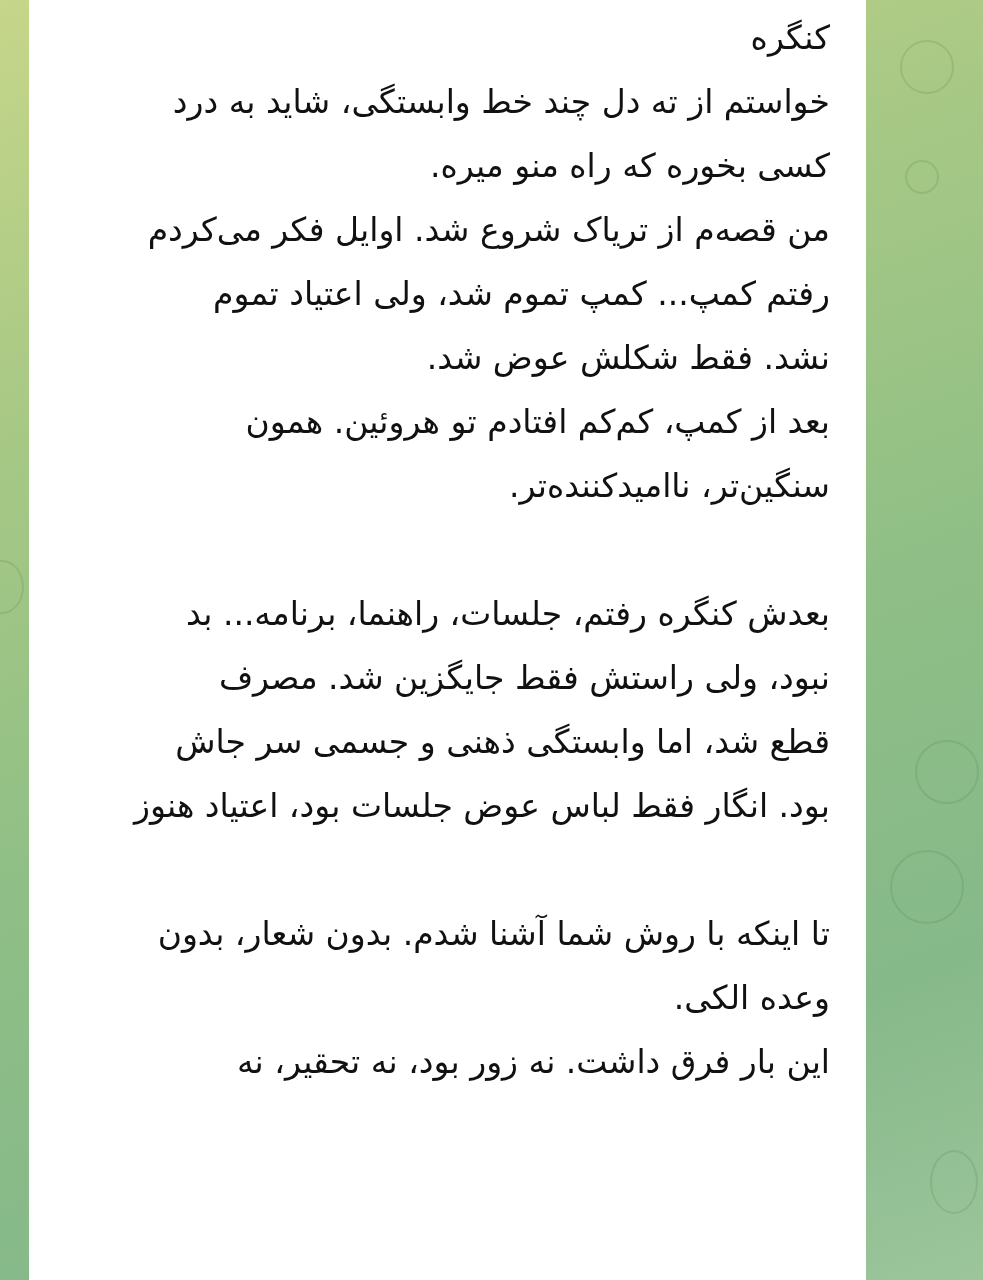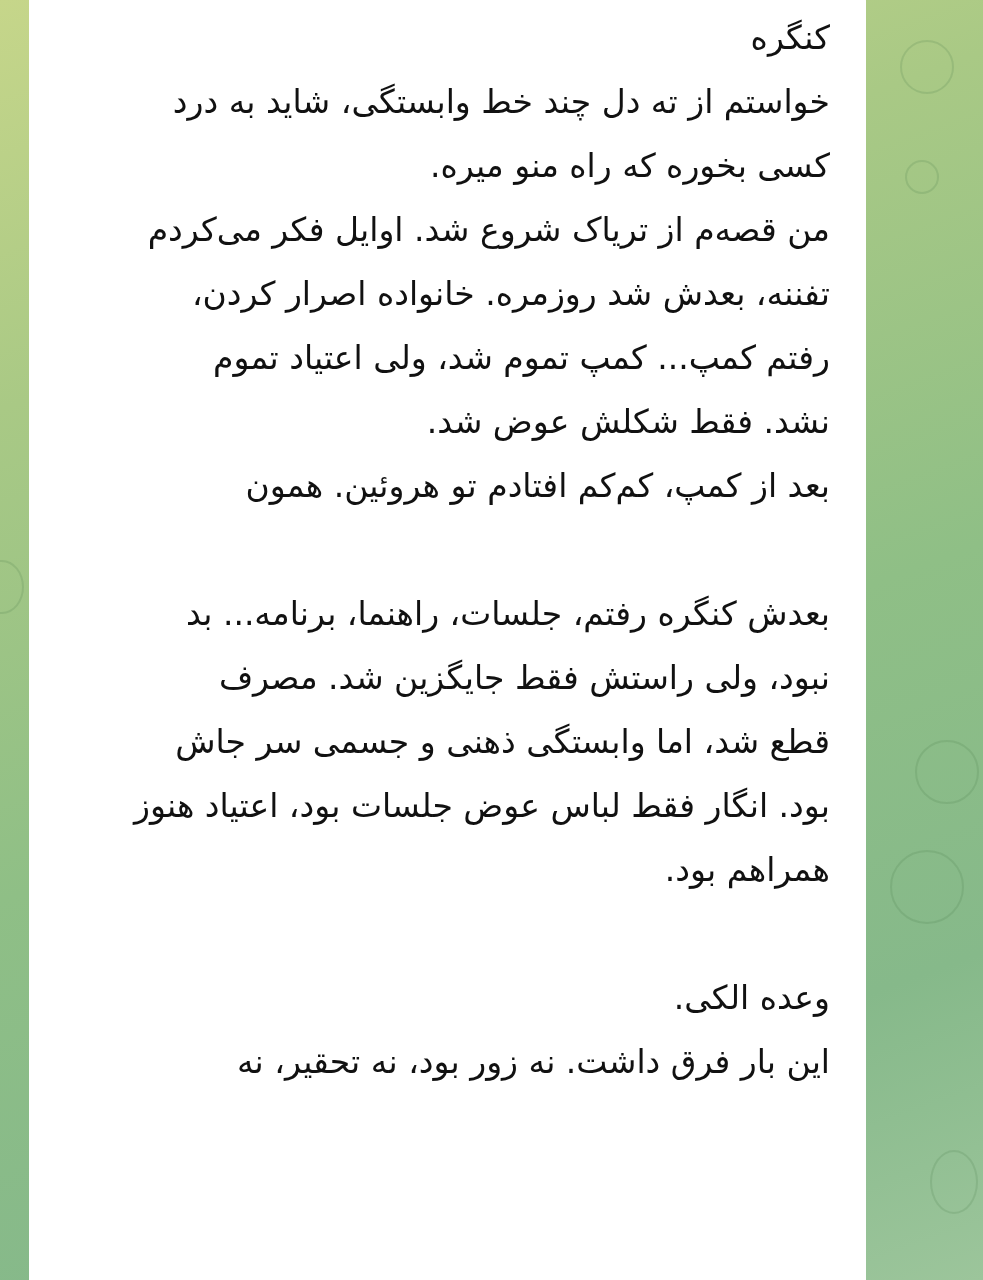--- a/index.html
+++ b/index.html
@@ -67,27 +67,27 @@
   <div class="doodle" style="left:930px;top:1150px;width:44px;height:60px;"></div>
   <div class="doodle" style="left:-20px;top:560px;width:40px;height:50px;"></div>
 </div>
 
 <div class="message-bubble">
   <div class="message-text">
     <span class="line">کنگره</span>
     <span class="line">خواستم از ته دل چند خط وابستگی، شاید به درد</span>
     <span class="line">کسی بخوره که راه منو میره.</span>
     <span class="line">من قصه‌م از تریاک شروع شد. اوایل فکر می‌کردم</span>
-    <span class="line">تفننه، بعدش شد روزمره. خانواده اصرار کردن،</span>
     <span class="line">رفتم کمپ... کمپ تموم شد، ولی اعتیاد تموم</span>
     <span class="line">نشد. فقط شکلش عوض شد.</span>
     <span class="line">بعد از کمپ، کم‌کم افتادم تو هروئین. همون</span>
+    <span class="line">سنگین‌تر، ناامیدکننده‌تر.</span>
     <span class="blank"></span>
     <span class="line">بعدش کنگره رفتم، جلسات، راهنما، برنامه... بد</span>
     <span class="line">نبود، ولی راستش فقط جایگزین شد. مصرف</span>
     <span class="line">قطع شد، اما وابستگی ذهنی و جسمی سر جاش</span>
     <span class="line">بود. انگار فقط لباس عوض جلسات بود، اعتیاد هنوز</span>
-    <span class="line">همراهم بود.</span>
     <span class="blank"></span>
+    <span class="line">تا اینکه با روش شما آشنا شدم. بدون شعار، بدون</span>
     <span class="line">وعده الکی.</span>
     <span class="line">این بار فرق داشت. نه زور بود، نه تحقیر، نه</span>
   </div>
 </div>
 
 </body></html>

